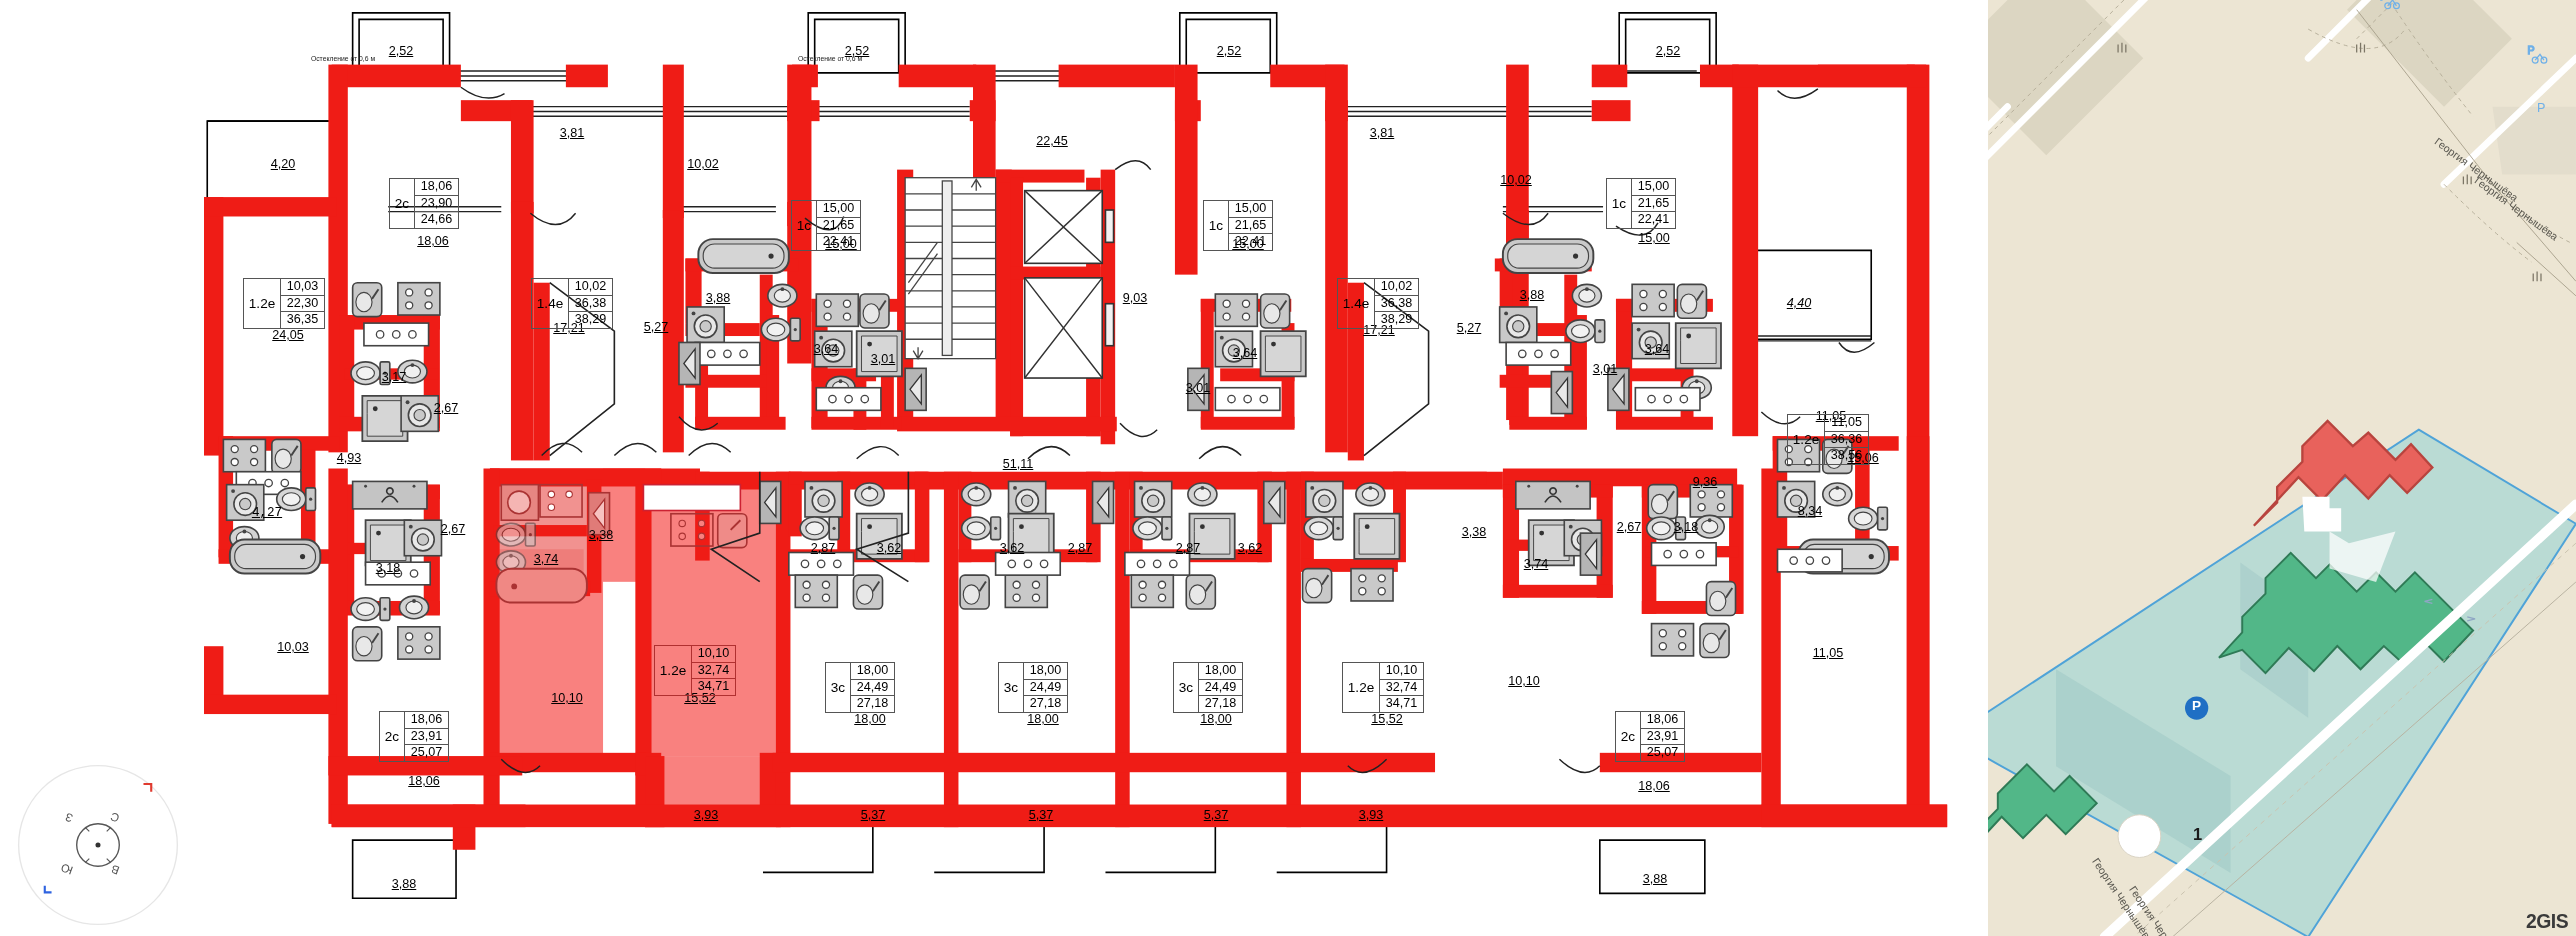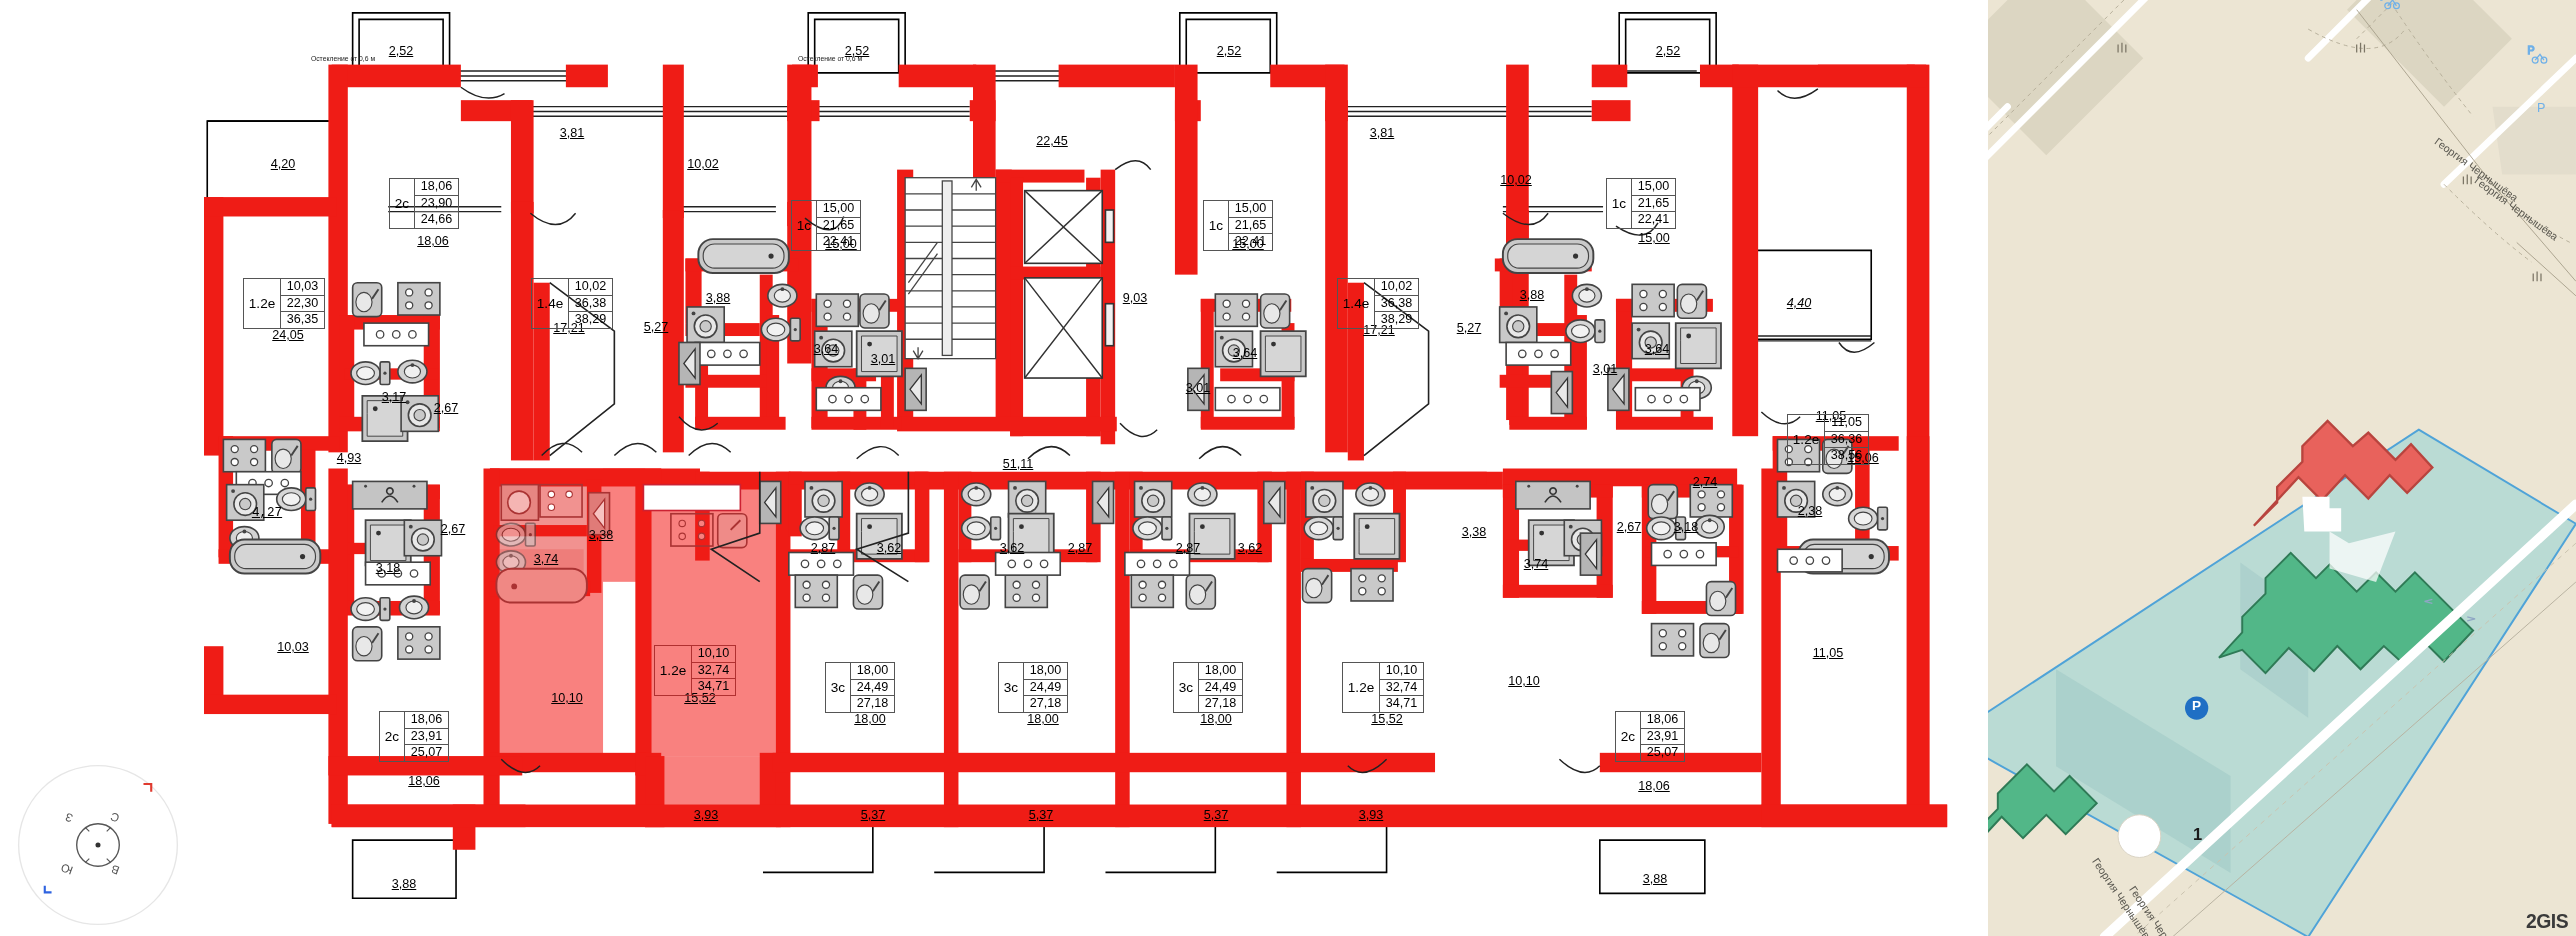--- a/index.html
+++ b/index.html
@@ -554,42 +554,42 @@
         <div class="t area" style="left: 656px; top: 320px;">5,27</div>
         <div class="t area" style="left: 826px; top: 342px;">3,64</div>
         <div class="t area" style="left: 883px; top: 352px;">3,01</div>
         <div class="t area" style="left: 1245px; top: 346px;">3,64</div>
         <div class="t area" style="left: 1198px; top: 381px;">3,01</div>
         <div class="t area" style="left: 1379px; top: 323px;">17,21</div>
         <div class="t area" style="left: 1469px; top: 321px;">5,27</div>
         <div class="t area" style="left: 1532px; top: 288px;">3,88</div>
         <div class="t area" style="left: 1657px; top: 342px;">3,64</div>
         <div class="t area" style="left: 1605px; top: 362px;">3,01</div>
-        <div class="t area" style="left: 394px; top: 390px;">3,17</div>
+        <div class="t area" style="left: 394px; top: 370px;">3,17</div>
         <div class="t area" style="left: 446px; top: 401px;">2,67</div>
         <div class="t area" style="left: 1831px; top: 451px; margin-left: 32px;">15,06</div>
         <div class="t area" style="left: 349px; top: 451px;">4,93</div>
         <div class="t area" style="left: 267px; top: 506px; font-family: Liberation Mono, monospace;">4,27</div>
         <div class="t area" style="left: 388px; top: 561px;">3,18</div>
         <div class="t area" style="left: 453px; top: 522px;">2,67</div>
         <div class="t area" style="left: 546px; top: 552px;">3,74</div>
         <div class="t area" style="left: 601px; top: 528px;">3,38</div>
         <div class="t area" style="left: 823px; top: 541px;">2,87</div>
         <div class="t area" style="left: 889px; top: 541px;">3,62</div>
         <div class="t area" style="left: 1012px; top: 541px;">3,62</div>
         <div class="t area" style="left: 1080px; top: 541px;">2,87</div>
         <div class="t area" style="left: 1188px; top: 541px;">2,87</div>
         <div class="t area" style="left: 1250px; top: 541px;">3,62</div>
         <div class="t area" style="left: 1018px; top: 457px;">51,11</div>
         <div class="t area" style="left: 1474px; top: 525px;">3,38</div>
         <div class="t area" style="left: 1536px; top: 557px;">3,74</div>
         <div class="t area" style="left: 1629px; top: 520px;">2,67</div>
         <div class="t area" style="left: 1686px; top: 520px;">3,18</div>
-        <div class="t area" style="left: 1705px; top: 475px;">2,74</div>
-        <div class="t area" style="left: 1810px; top: 504px;">2,38</div>
+        <div class="t area" style="left: 1705px; top: 475px;">9,36</div>
+        <div class="t area" style="left: 1810px; top: 504px;">8,34</div>
         <div class="t area" style="left: 1831px; top: 409px;">11,05</div>
         <div class="t area" style="left: 293px; top: 640px;">10,03</div>
         <div class="t area hl" style="left: 567px; top: 691px;">10,10</div>
         <div class="t area hl" style="left: 700px; top: 691px;">15,52</div>
         <div class="t area" style="left: 870px; top: 712px;">18,00</div>
         <div class="t area" style="left: 1043px; top: 712px;">18,00</div>
         <div class="t area" style="left: 1216px; top: 712px;">18,00</div>
         <div class="t area" style="left: 1387px; top: 712px;">15,52</div>
         <div class="t area" style="left: 1524px; top: 674px;">10,10</div>
         <div class="t area" style="left: 1828px; top: 646px;">11,05</div>

